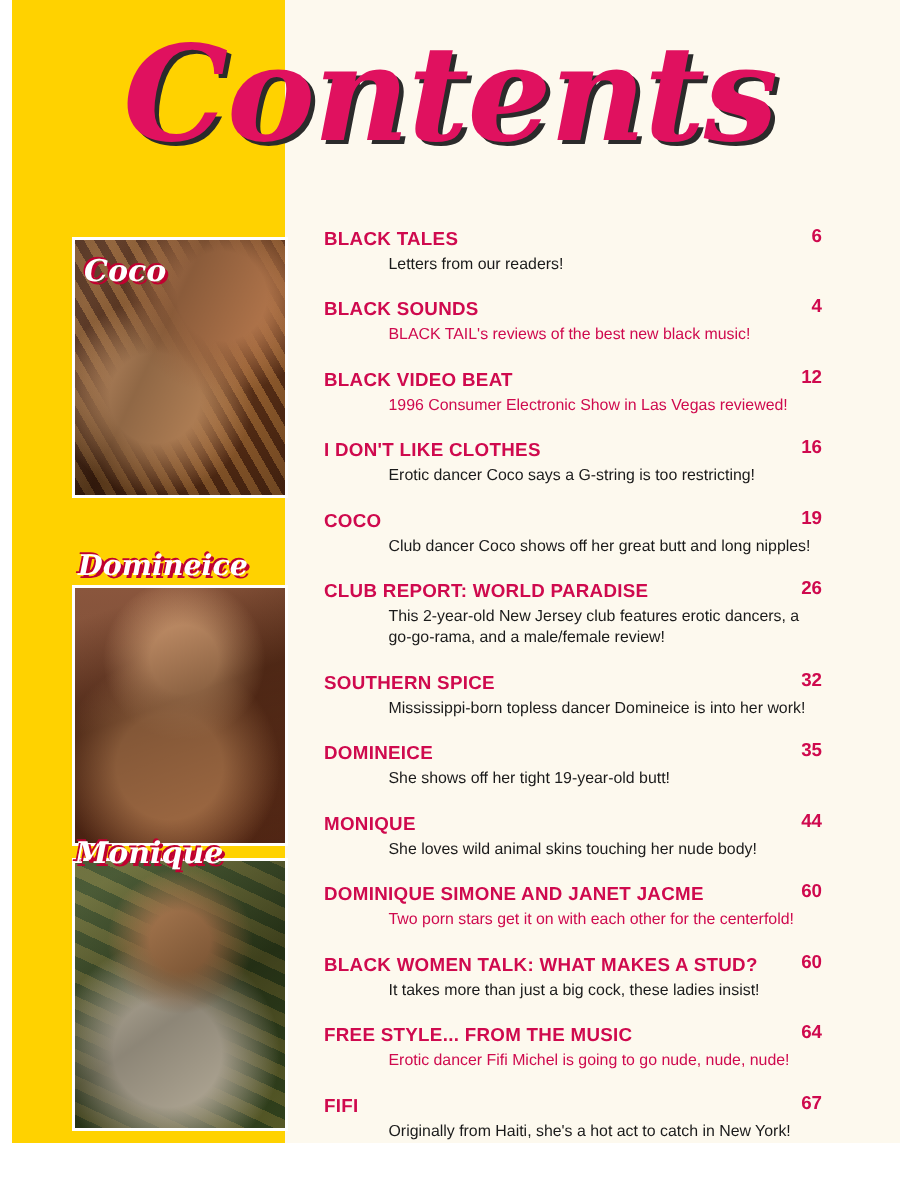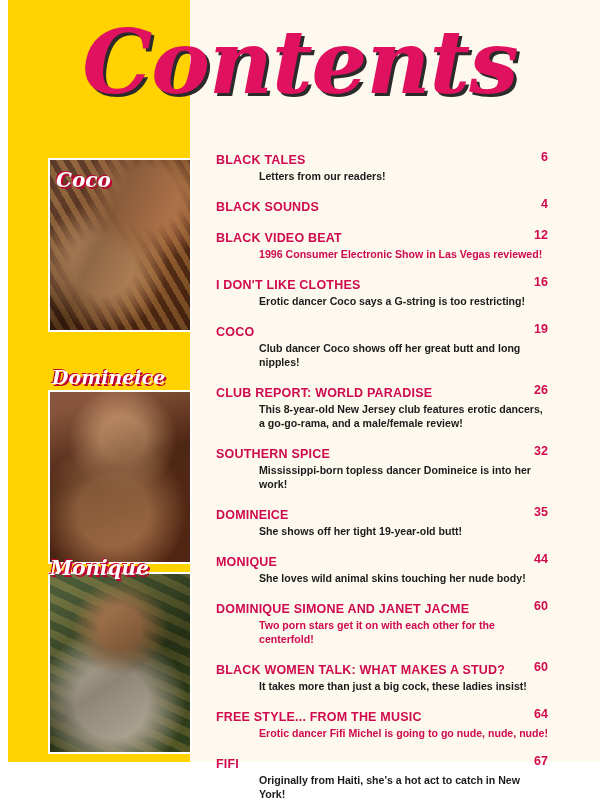--- a/index.html
+++ b/index.html
@@ -171,21 +171,21 @@
     top: 0;
     font-size: 12.5px;
     font-weight: bold;
     color: #cf0a4e;
   }
   .entry-desc {
     margin-top: 2px;
     font-size: 10.6px;
     line-height: 1.32;
     color: #1b1b1b;
-    font-weight: bold;
+    font-weight: normal;
     padding-left: 43px;
   }
 </style>
 </head>
 <body>
 
 <div class="page">
 
   <div class="white-edge-left"></div>
   <div class="yellow-band"></div>
@@ -216,20 +216,21 @@
         <span class="entry-page">6</span>
       </div>
       <div class="entry-desc">Letters from our readers!</div>
     </div>
 
     <div class="entry">
       <div class="entry-head">
         <span class="entry-title">BLACK SOUNDS</span>
         <span class="entry-page">4</span>
       </div>
+      <div class="entry-desc hl" style="color:#cf0a4e">BLACK TAIL's reviews of the best new black music!</div>
     </div>
 
     <div class="entry">
       <div class="entry-head">
         <span class="entry-title">BLACK VIDEO BEAT</span>
         <span class="entry-page">12</span>
       </div>
       <div class="entry-desc" style="color:#cf0a4e">1996 Consumer Electronic Show in Las Vegas reviewed!</div>
     </div>
 
@@ -247,21 +248,21 @@
         <span class="entry-page">19</span>
       </div>
       <div class="entry-desc">Club dancer Coco shows off her great butt and long nipples!</div>
     </div>
 
     <div class="entry">
       <div class="entry-head">
         <span class="entry-title">CLUB REPORT: WORLD PARADISE</span>
         <span class="entry-page">26</span>
       </div>
-      <div class="entry-desc">This 8-year-old New Jersey club features erotic dancers, a go-go-rama, and a male/female review!</div>
+      <div class="entry-desc">This 2-year-old New Jersey club features erotic dancers, a go-go-rama, and a male/female review!</div>
     </div>
 
     <div class="entry">
       <div class="entry-head">
         <span class="entry-title">SOUTHERN SPICE</span>
         <span class="entry-page">32</span>
       </div>
       <div class="entry-desc">Mississippi-born topless dancer Domineice is into her work!</div>
     </div>
 

